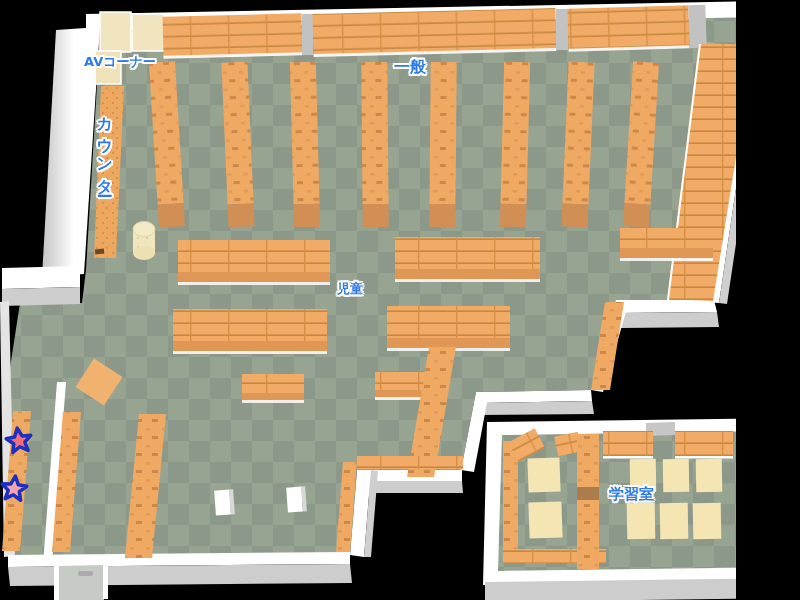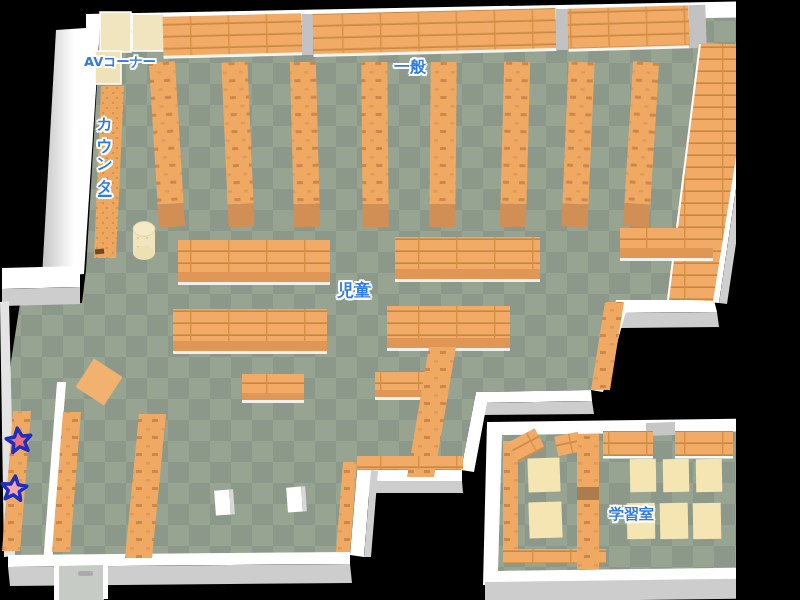--- a/index.html
+++ b/index.html
@@ -7,23 +7,23 @@
          font-family:"DejaVu Sans","Liberation Sans",sans-serif;}
   #stage svg{position:absolute;left:0;top:0;}
   .map-label{
     position:absolute;color:#2E7BE8;font-weight:bold;white-space:nowrap;line-height:1.05;
     text-shadow:-2px 0 0 #fff,2px 0 0 #fff,0 -2px 0 #fff,0 2px 0 #fff,
                 -1.6px -1.6px 0 #fff,1.6px -1.6px 0 #fff,-1.6px 1.6px 0 #fff,1.6px 1.6px 0 #fff;
   }
   #lbl-av{left:84px;top:55px;font-size:13px;}
   #lbl-general{left:394px;top:59px;font-size:16px;text-align:right;}
   #lbl-counter{left:96px;top:106px;font-size:16px;writing-mode:vertical-rl;letter-spacing:2px;}
-  #lbl-children{left:337px;top:282px;font-size:17px;}
+  #lbl-children{left:337px;top:282px;font-size:13px;}
   #lbl-comic{left:585px;top:267px;font-size:15px;}
-  #lbl-study{left:609px;top:487px;font-size:15px;margin-top:20px;}
+  #lbl-study{left:609px;top:487px;font-size:15px;}
 </style>
 </head>
 <body>
 
 <div id="stage">
 <svg width="800" height="600" viewBox="0 0 800 600">
   <defs>
     <pattern id="pFloor" width="42" height="42" patternUnits="userSpaceOnUse">
       <rect width="42" height="42" fill="#98A492"></rect>
       <rect width="21" height="21" fill="#8B988A"></rect>

